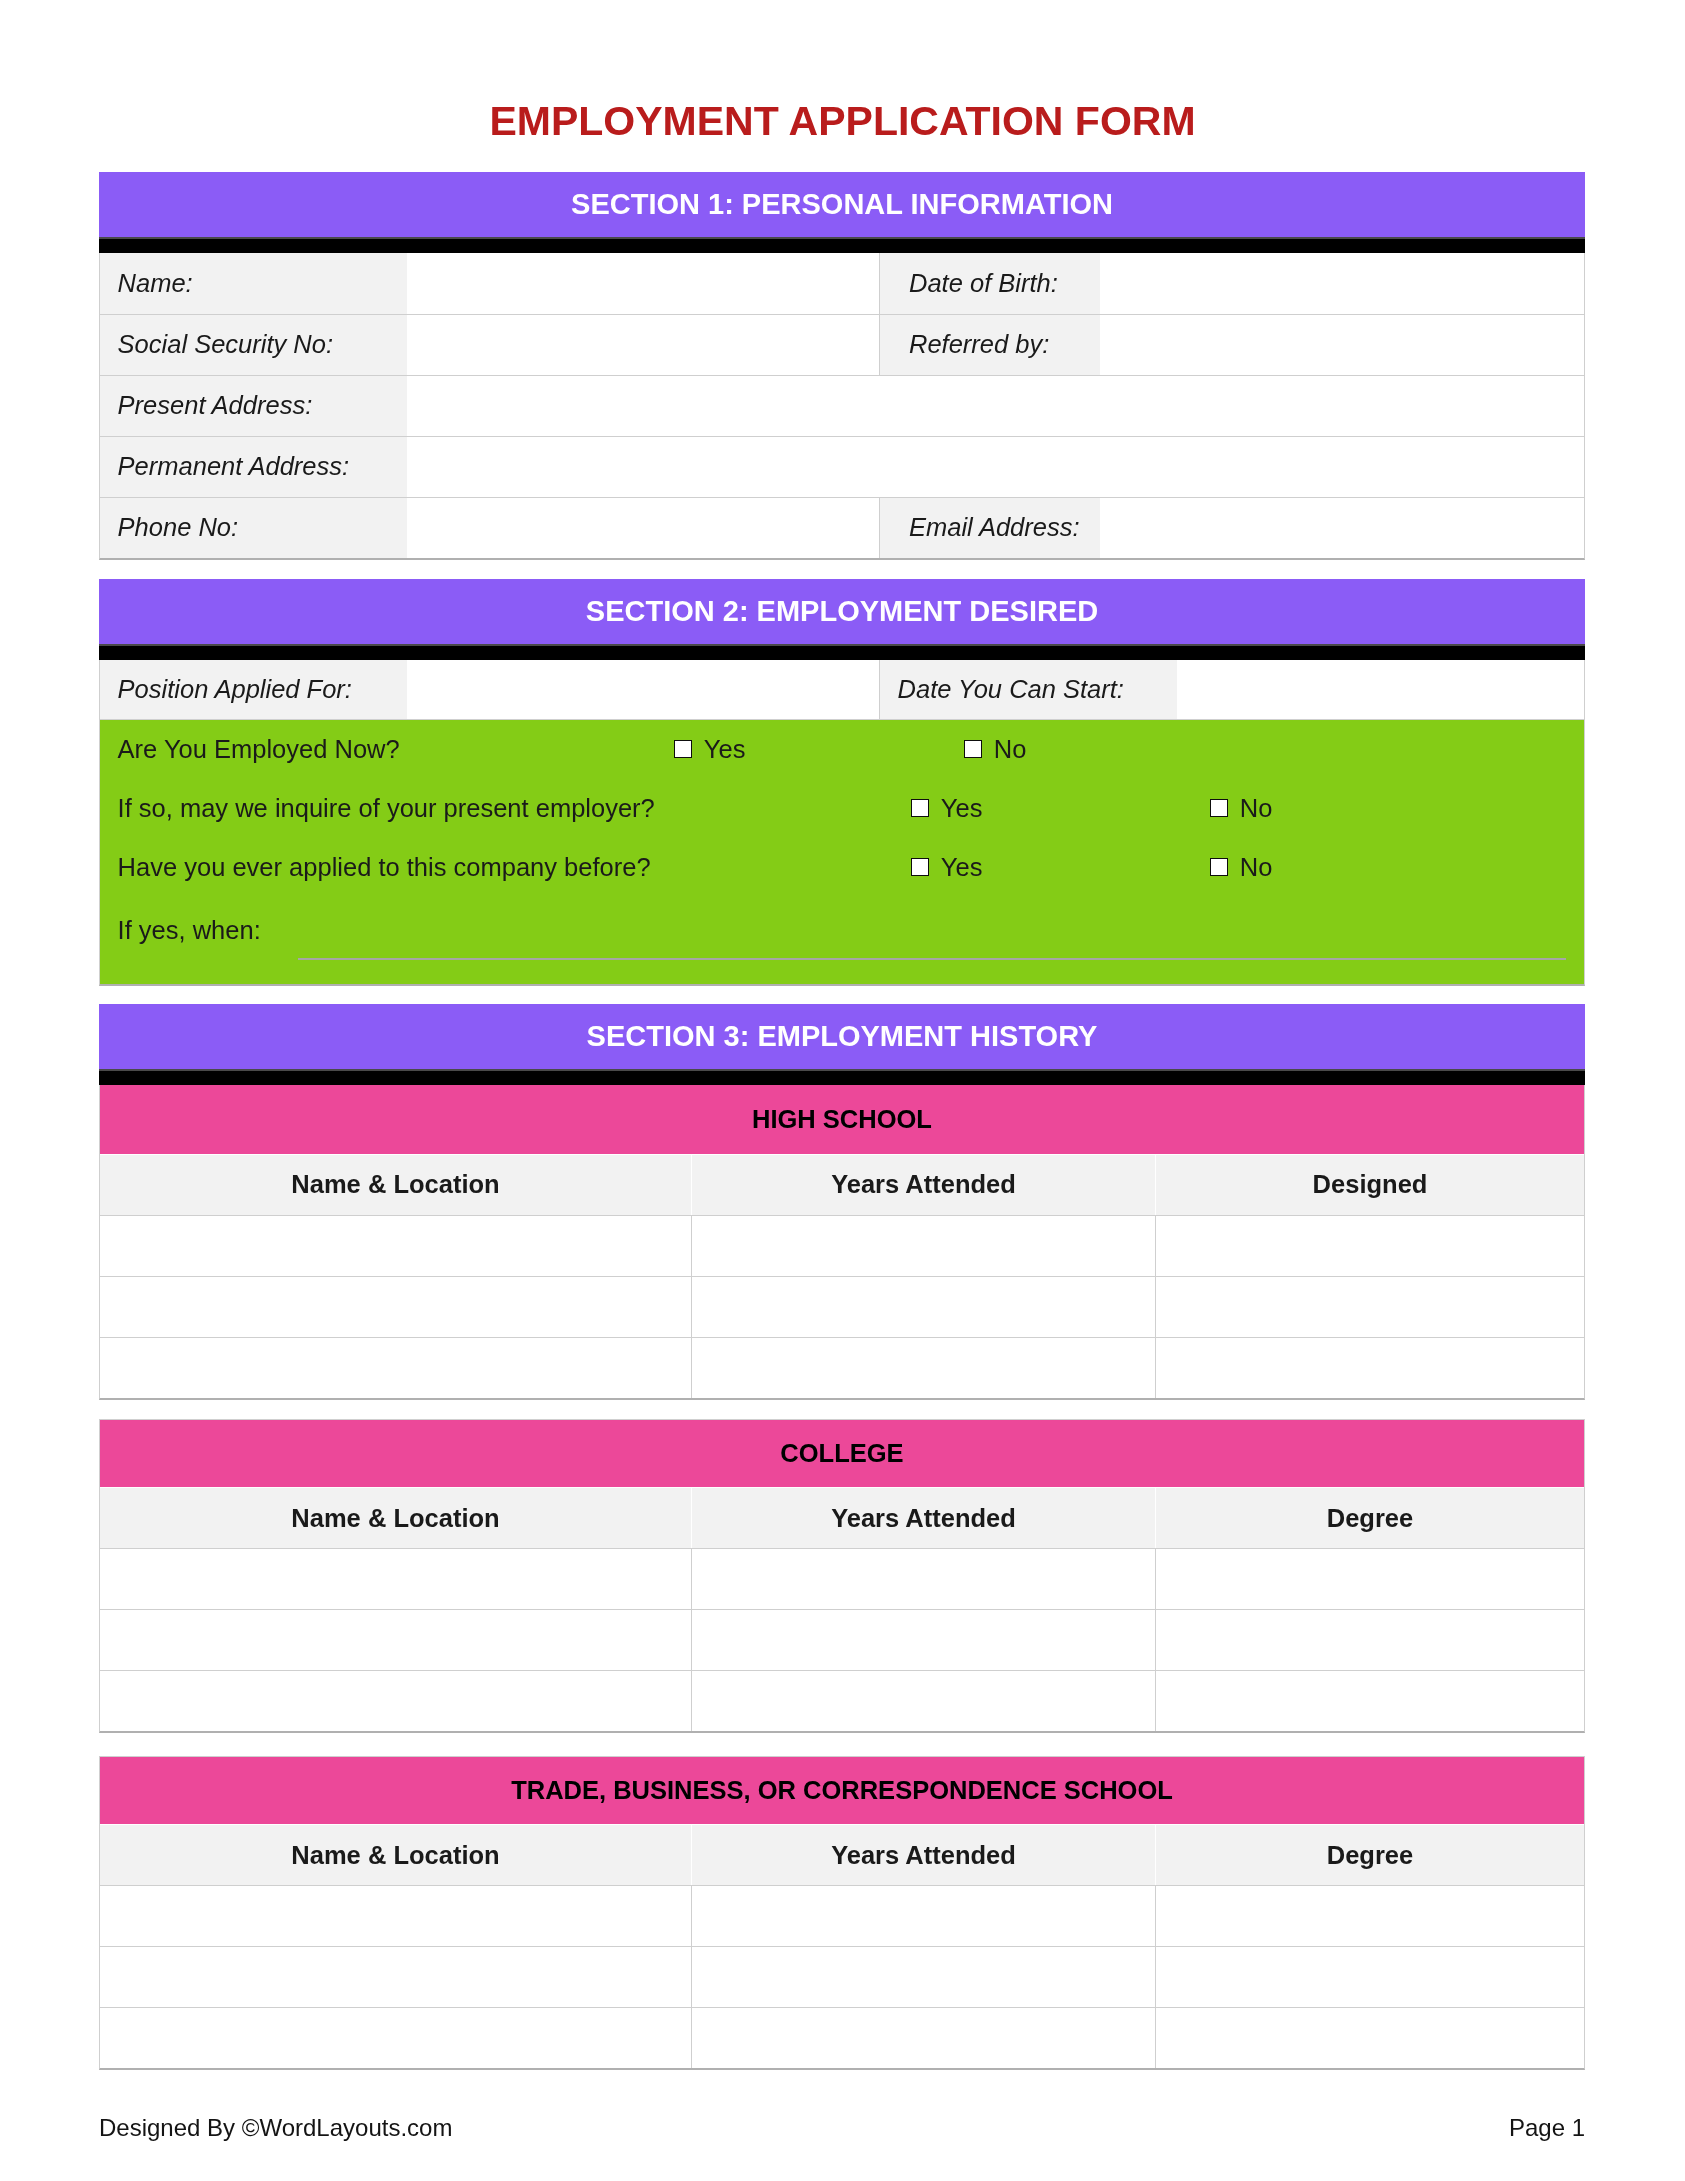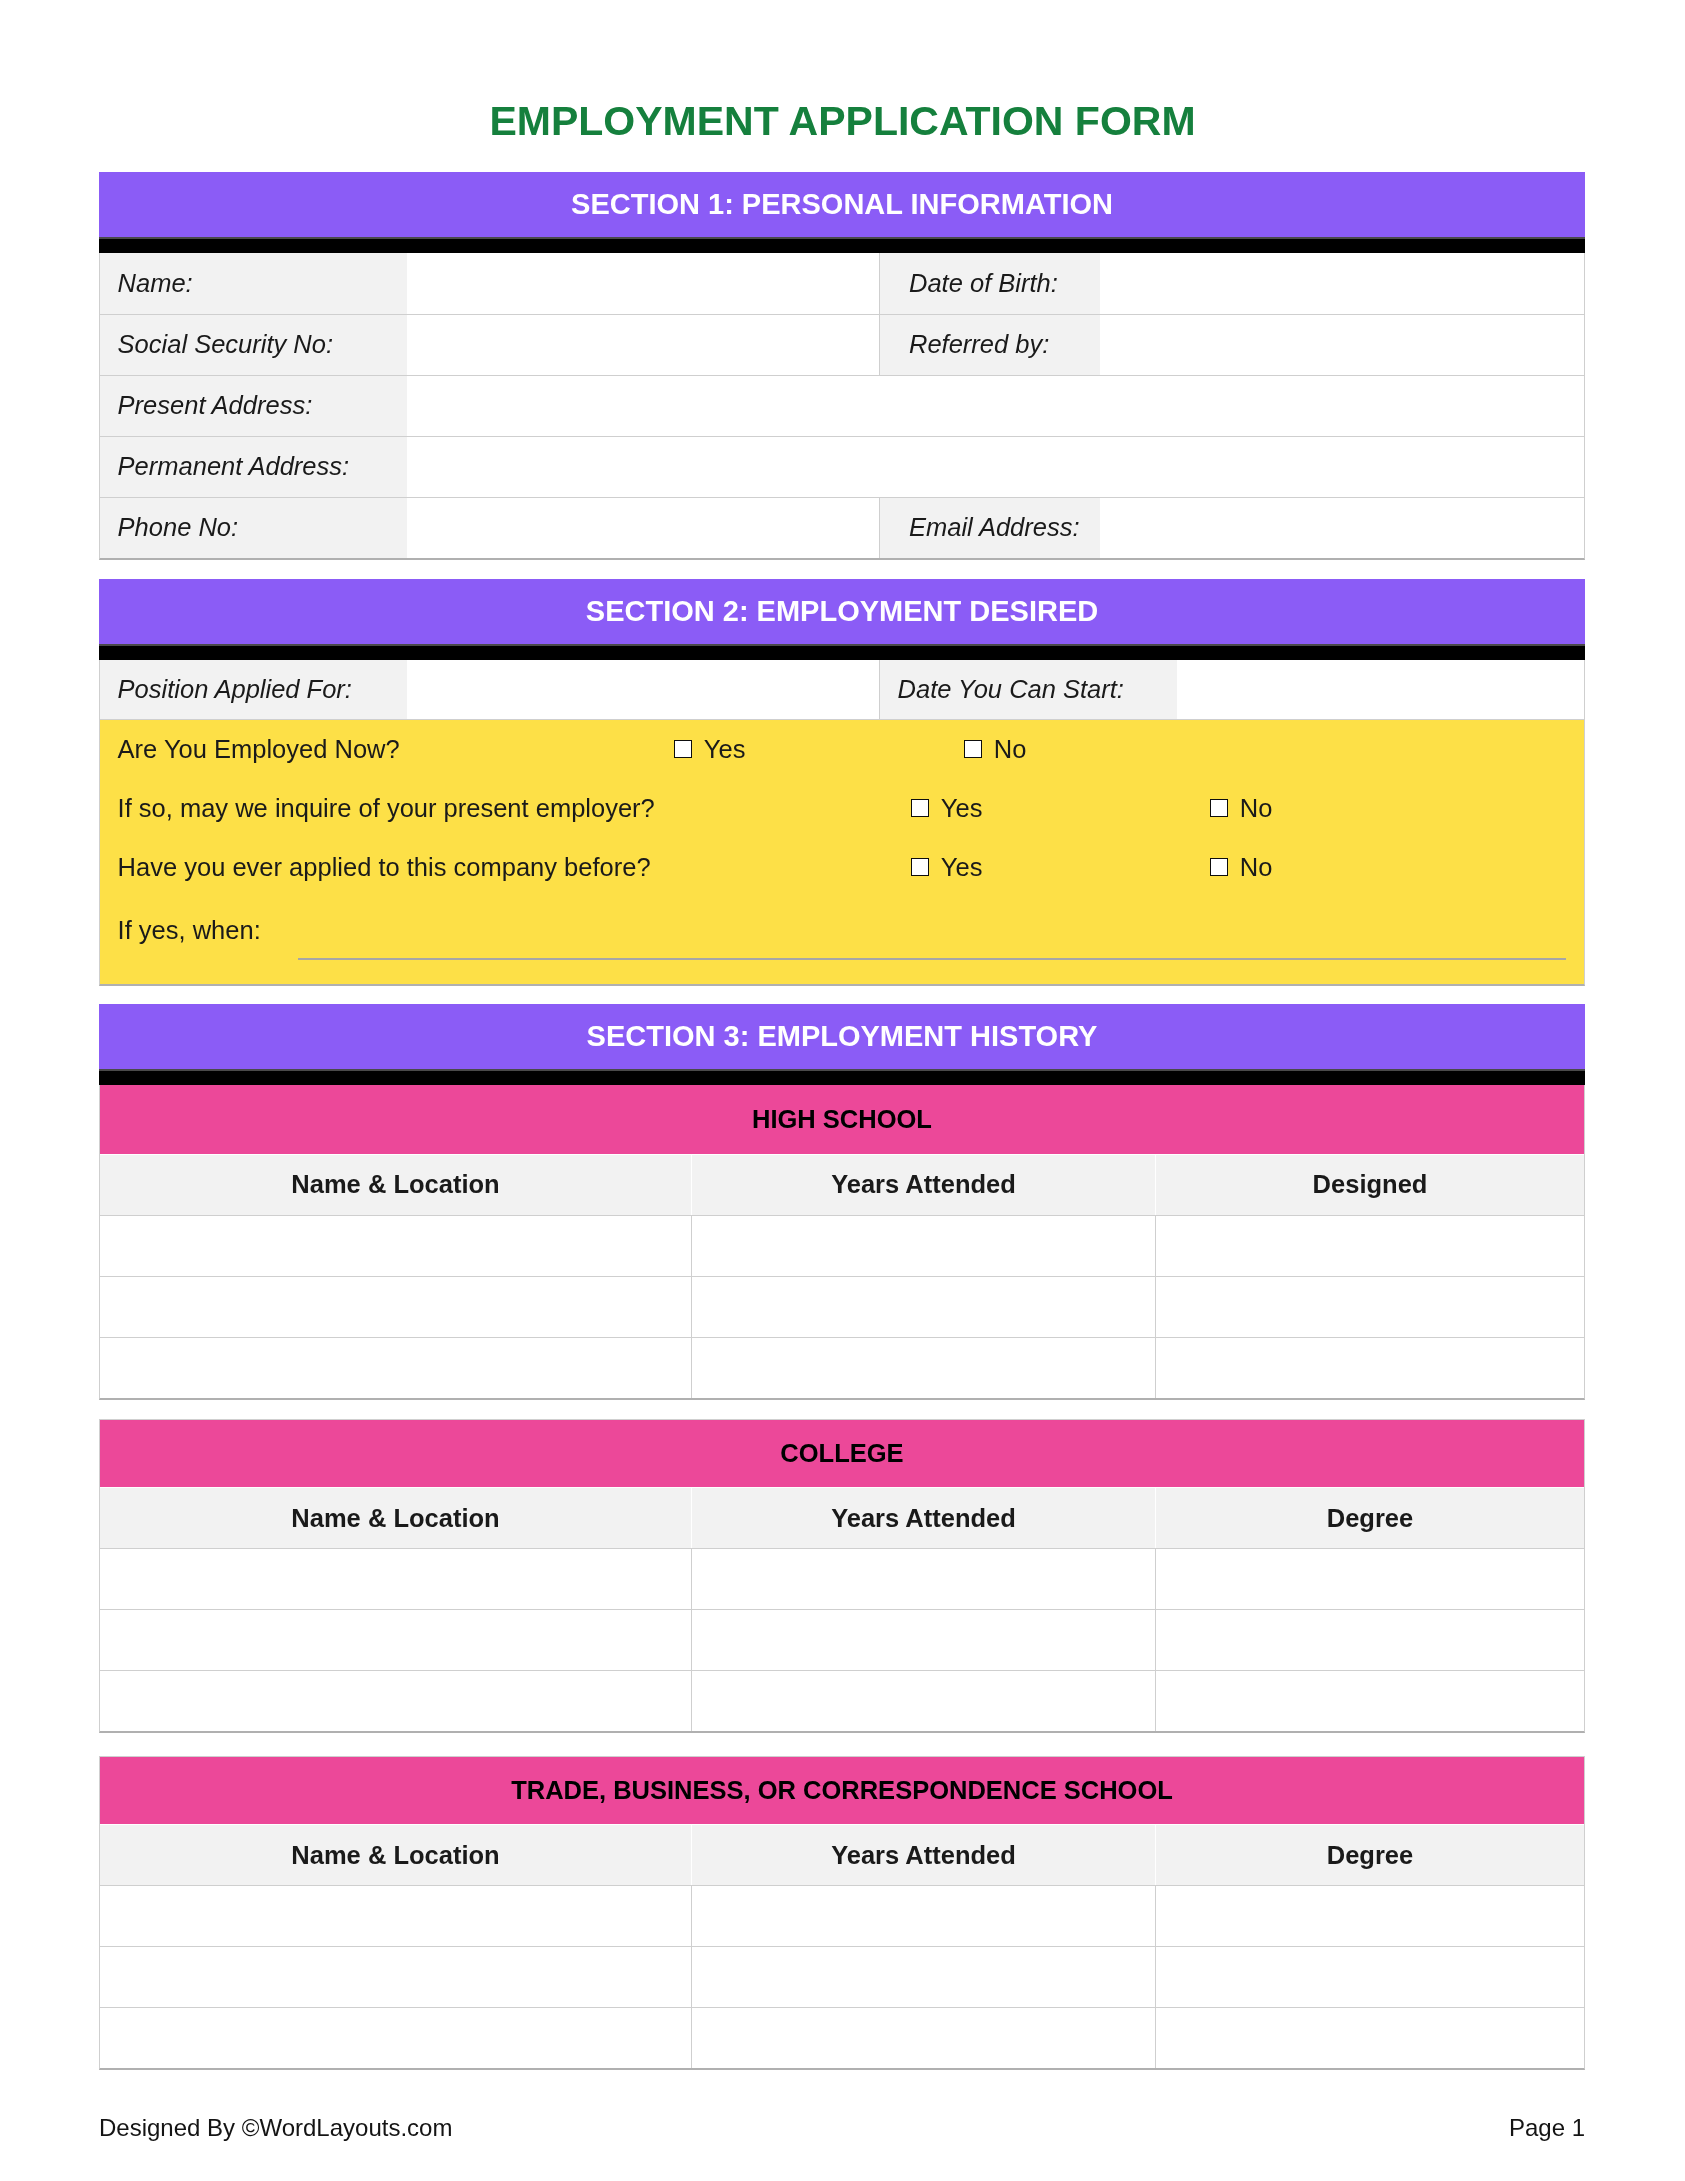--- a/index.html
+++ b/index.html
@@ -9,21 +9,21 @@
     background:#ffffff;
     font-family:"Liberation Sans","DejaVu Sans",sans-serif;
     color:#1a1a1a;
     overflow:hidden;
   }
   *{box-sizing:border-box;}
 
   .title{
     position:absolute;top:98px;left:0;width:100%;
     margin:0;text-align:center;
-    font-size:41px;font-weight:700;color:#15803d;
+    font-size:41px;font-weight:700;color:#b91c1c;
     letter-spacing:0px;
   }
 
   .tbl{position:absolute;left:99px;width:1486px;}
 
   
   .sec-h{height:65px;background:#8b5cf6;color:#fff;
     display:flex;align-items:center;justify-content:center;
     font-size:29px;font-weight:700;}
   .sec-hr{height:1.8px;background:#4a4a4a;}
@@ -50,21 +50,21 @@
   .s1 .c4{flex:1;}
   .s1 .cspan{flex:1;}
 
   
   .s2row1{display:flex;height:60px;border-bottom:1.8px solid #cfcfcf;}
   .s2 .c1{width:307px;}
   .s2 .c2{width:472px;}
   .s2 .c3{width:298px;border-left:1.8px solid #cfcfcf;}
   .s2 .c4{flex:1;}
   .q-row{position:relative;height:59px;display:flex;align-items:center;
-    padding-left:17.6px;font-size:25.5px;background:#fde047;}
+    padding-left:17.6px;font-size:25.5px;background:#84cc16;}
   .q-last{height:87px;align-items:flex-start;padding-top:19.3px;}
   .cb{position:absolute;display:flex;align-items:center;font-size:25.5px;top:0;height:100%;}
   .cb .box{width:18.4px;height:18.4px;border:1.8px solid #0d0d0d;background:#fff;
     margin-right:11.4px;flex:0 0 auto;}
   .cb1-yes{left:574px;} .cb1-no{left:864px;}
   .cb2-yes{left:811px;} .cb2-no{left:1110px;}
   .fill-line{position:absolute;left:198px;right:17.6px;top:61px;height:2.6px;background:#a6a6a6;}
 
   
   .subheader{height:68px;background:#ec4899;border-bottom:1.8px solid #ffffff;

